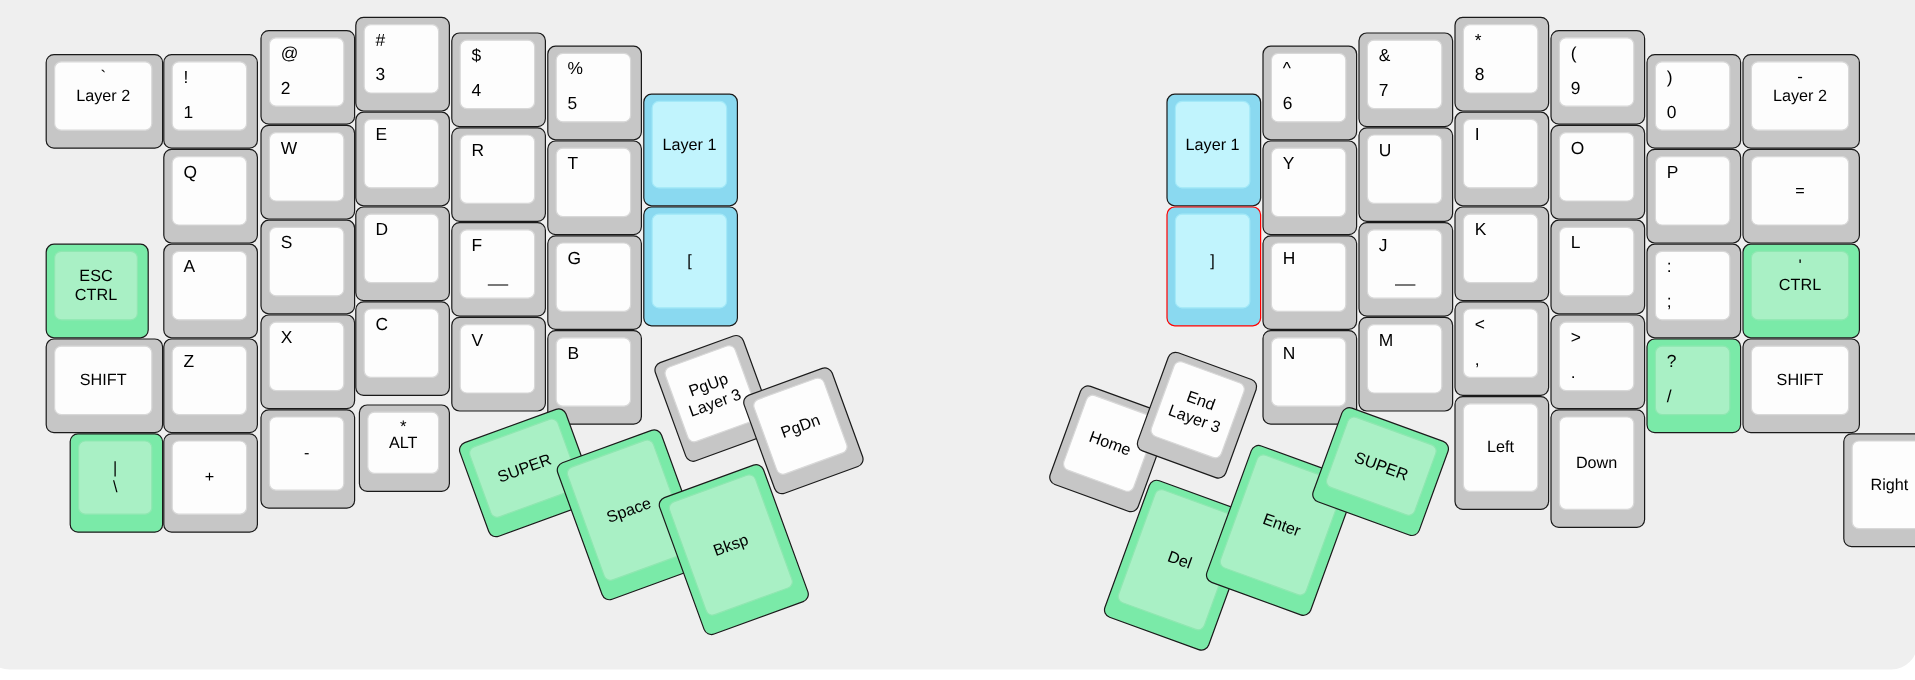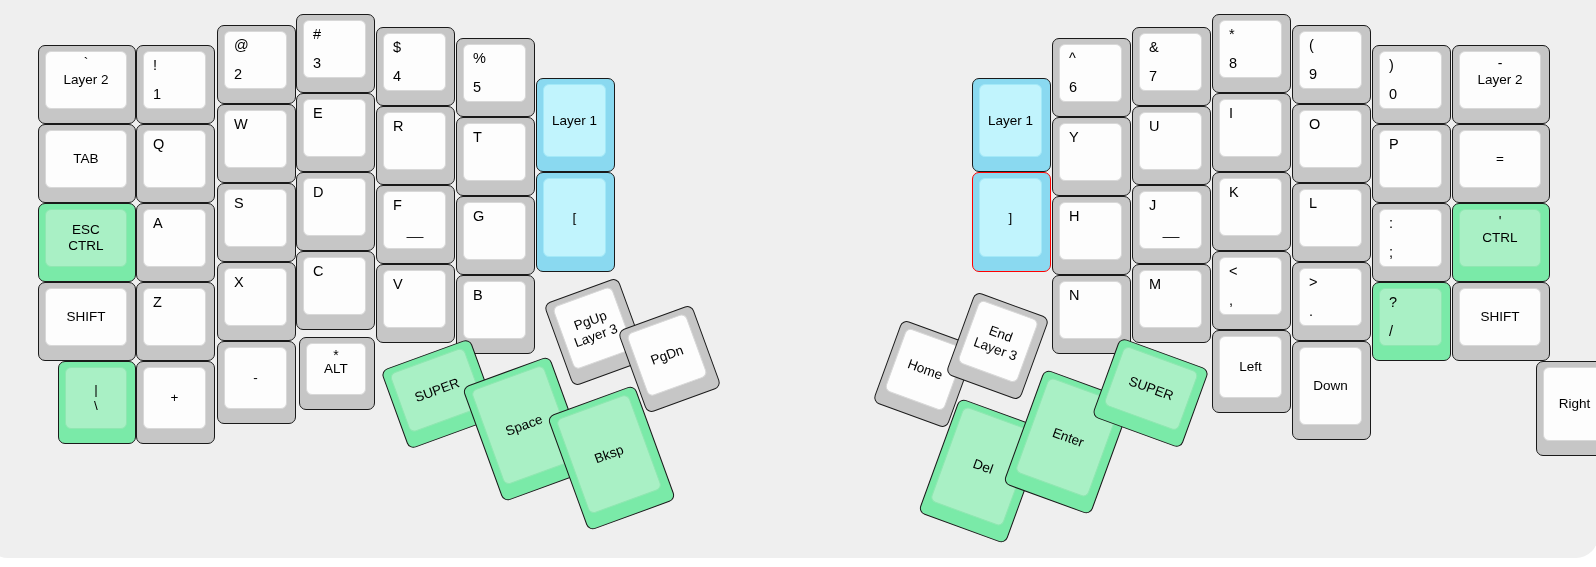--- a/index.html
+++ b/index.html
@@ -43,26 +43,21 @@
   <div id="panel"></div>
 
   <div class="half">
 
     <div class="key v1" style="left:38px;top:45px;width:98px;height:79px">
       <div class="cap">
         <span class="topmid">`</span>
         <span class="ctr">Layer 2</span>
       </div>
     </div>
-    <div class="key v1" style="left:38px;top:124px;width:98px;height:79px">
-      <div class="cap">
-          <span class="ctr">TAB</span>
-        </div>
-    </div>
-    <div class="key v1 green" style="left:38px;top:203px;width:98px;height:79px">
+    <div class="key v1 green" style="left:38px;top:203px;width:86px;height:79px">
       <div class="cap">
         <span class="two">ESC</span>
         <span class="two">CTRL</span>
       </div>
     </div>
     <div class="key v1" style="left:38px;top:282px;width:98px;height:79px">
       <div class="cap">
           <span class="ctr">SHIFT</span>
         </div>
     </div>
@@ -312,21 +307,21 @@
       <div class="cap">
           <span class="topleft">K</span>
         </div>
     </div>
     <div class="key v1" style="left:1212px;top:251px;width:79px;height:79px">
       <div class="cap">
         <span class="topleft">&lt;</span>
         <span class="botleft">,</span>
       </div>
     </div>
-    <div class="key v1" style="left:1212px;top:330px;width:79px;height:83px">
+    <div class="key v1" style="left:1212px;top:330px;width:79px;height:95px">
       <div class="cap">
           <span class="ctr">Left</span>
         </div>
     </div>
 
     <div class="key v1" style="left:1292px;top:25px;width:79px;height:79px">
       <div class="cap">
         <span class="topleft">(</span>
         <span class="botleft">9</span>
       </div>

